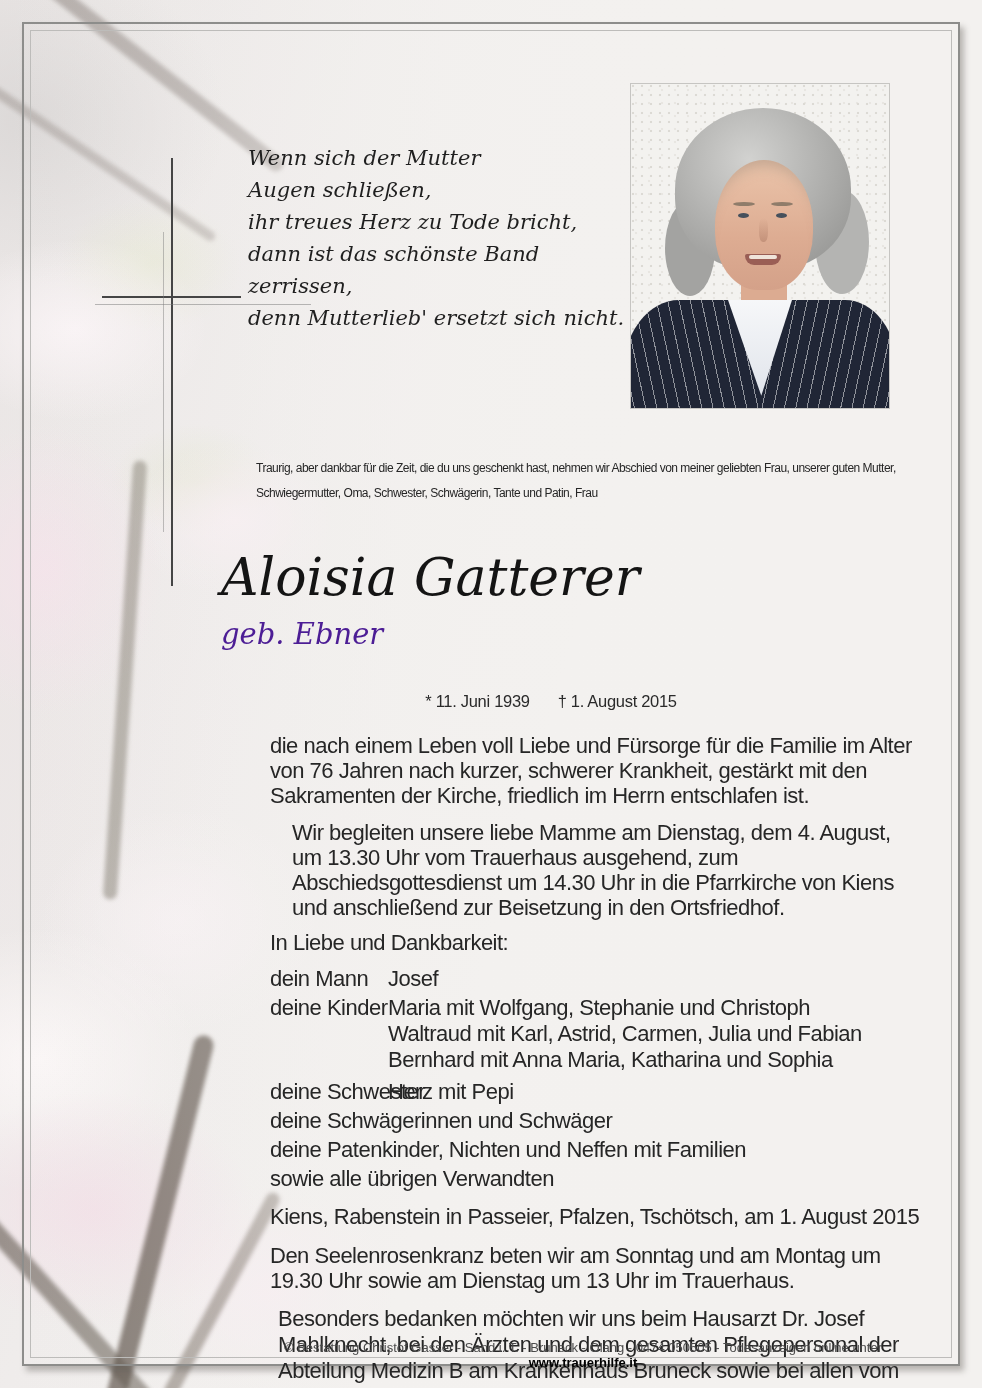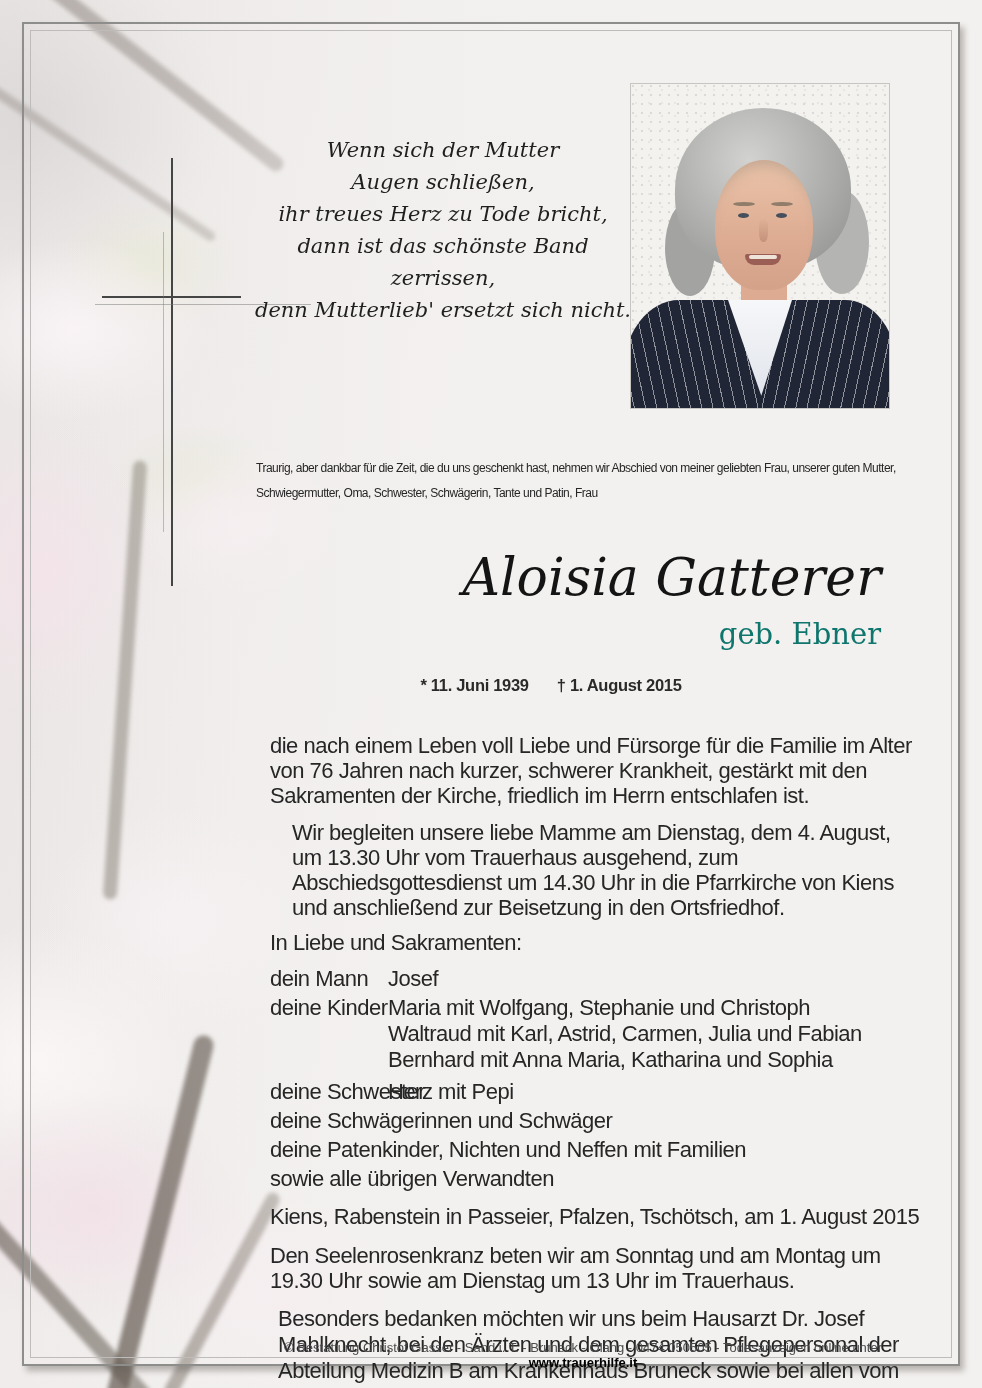--- a/index.html
+++ b/index.html
@@ -42,21 +42,21 @@
   
   .frame-outer{position:absolute;inset:22px;border:2px solid #8d8d8b;box-shadow:4px 5px 6px rgba(95,90,85,.4);}
   .frame-inner{position:absolute;inset:30px;border:1px solid #bdbcba;}
   
   .cross-v {position:absolute;left:171px;top:158px;width:2px;height:428px;background:#454545;}
   .cross-h {position:absolute;left:102px;top:296px;width:139px;height:2px;background:#454545;}
   .cross-v2{position:absolute;left:163px;top:232px;width:1px;height:300px;background:rgba(120,120,120,.45);}
   .cross-h2{position:absolute;left:95px;top:304px;width:216px;height:1px;background:rgba(120,120,120,.5);}
   
   .poem{
-    position:absolute;left:248px;top:134px;width:390px;text-align:center;
+    position:absolute;left:248px;top:142px;width:390px;text-align:left;
     font-family:"DejaVu Serif",serif;font-style:italic;
     font-size:21px;line-height:32px;color:#1f1f1f;
   }
   
   .photo{position:absolute;left:630px;top:83px;width:258px;height:324px;border:1px solid #c6c5c2;overflow:hidden;background:#f3f2ef;}
   .wall{position:absolute;inset:0;
     background-color:#f3f2ef;
     background-image:
       radial-gradient(circle at 2px 2px,#dcdad4 1px,transparent 1.6px),
       radial-gradient(circle at 5px 6px,#e8e6e1 1px,transparent 1.6px);
@@ -80,24 +80,24 @@
   .jacket{position:absolute;left:-8px;top:216px;width:274px;height:110px;border-radius:56px 52px 0 0/74px 68px 0 0;background:#202636;overflow:hidden;}
   .jacket::before{content:"";position:absolute;left:0;top:0;width:50%;height:100%;
     background:repeating-linear-gradient(78deg,rgba(255,255,255,.5) 0 1px,transparent 1px 11px);}
   .jacket::after{content:"";position:absolute;right:0;top:0;width:50%;height:100%;
     background:repeating-linear-gradient(-78deg,rgba(255,255,255,.5) 0 1px,transparent 1px 11px);}
   .shirt{position:absolute;left:50%;top:216px;transform:translateX(-50%);width:64px;height:104px;
     clip-path:polygon(0 0,100% 0,52% 92%);
     background:linear-gradient(180deg,#f6f7f9,#dfe3ea);}
   
   .intro{position:absolute;left:256px;top:456px;width:655px;font-size:12px;line-height:25px;letter-spacing:-0.5px;}
-  .headline{position:absolute;left:221px;top:546px;width:660px;text-align:right;}
+  .headline{position:absolute;left:221px;top:546px;width:660px;text-align:left;}
   .name{font-family:"DejaVu Serif",serif;font-style:italic;font-size:52px;line-height:62px;color:#141414;}
-  .maiden{font-family:"DejaVu Serif",serif;font-size:29px;line-height:36px;margin-top:8px;color:#0f766e;}
-  .dates{margin-top:24px;font-size:16.5px;letter-spacing:-0.3px;display:flex;justify-content:center;gap:28px;color:#2a2a2a;font-weight:bold;}
+  .maiden{font-family:"DejaVu Serif",serif;font-style:italic;font-size:29px;line-height:36px;margin-top:8px;color:#4c1d95;}
+  .dates{margin-top:40px;font-size:16.5px;letter-spacing:-0.3px;display:flex;justify-content:center;gap:28px;color:#2a2a2a;}
   .main{position:absolute;left:270px;top:733px;width:655px;font-size:22px;line-height:25px;letter-spacing:-0.5px;}
   .main p{margin:0 0 12px;}
   .main p.p2{margin-bottom:10px;margin-left:22px;}
   .closing{margin:0 0 8px;}
   .frow{display:flex;margin-bottom:6px;line-height:23px;}
   .flabel{flex:none;width:118px;white-space:nowrap;}
   .fvalue{flex:1;}
   .fline{line-height:23px;margin-bottom:3px;}
   .places{margin:14px 0 14px !important;}
   .rosary{margin:0 0 13px !important;}
@@ -163,21 +163,21 @@
     <div class="maiden">geb. Ebner</div>
     <div class="dates">
       <span>* 11. Juni 1939</span>
       <span>† 1. August 2015</span>
     </div>
   </div>
 
   <div class="main">
     <p>die nach einem Leben voll Liebe und Fürsorge für die Familie im Alter von 76 Jahren nach kurzer, schwerer Krankheit, gestärkt mit den Sakramenten der Kirche, friedlich im Herrn entschlafen ist.</p>
     <p class="p2">Wir begleiten unsere liebe Mamme am Dienstag, dem 4. August, um 13.30 Uhr vom Trauerhaus ausgehend, zum Abschiedsgottesdienst um 14.30 Uhr in die Pfarrkirche von Kiens und anschließend zur Beisetzung in den Ortsfriedhof.</p>
-    <p class="closing">In Liebe und Sakramenten:</p>
+    <p class="closing">In Liebe und Dankbarkeit:</p>
 
     <div class="family">
       <div class="frow">
         <div class="flabel">dein Mann</div>
         <div class="fvalue">Josef</div>
       </div>
       <div class="frow">
         <div class="flabel">deine Kinder</div>
         <div class="fvalue">
           <div class="fline">Maria mit Wolfgang, Stephanie und Christoph</div>

